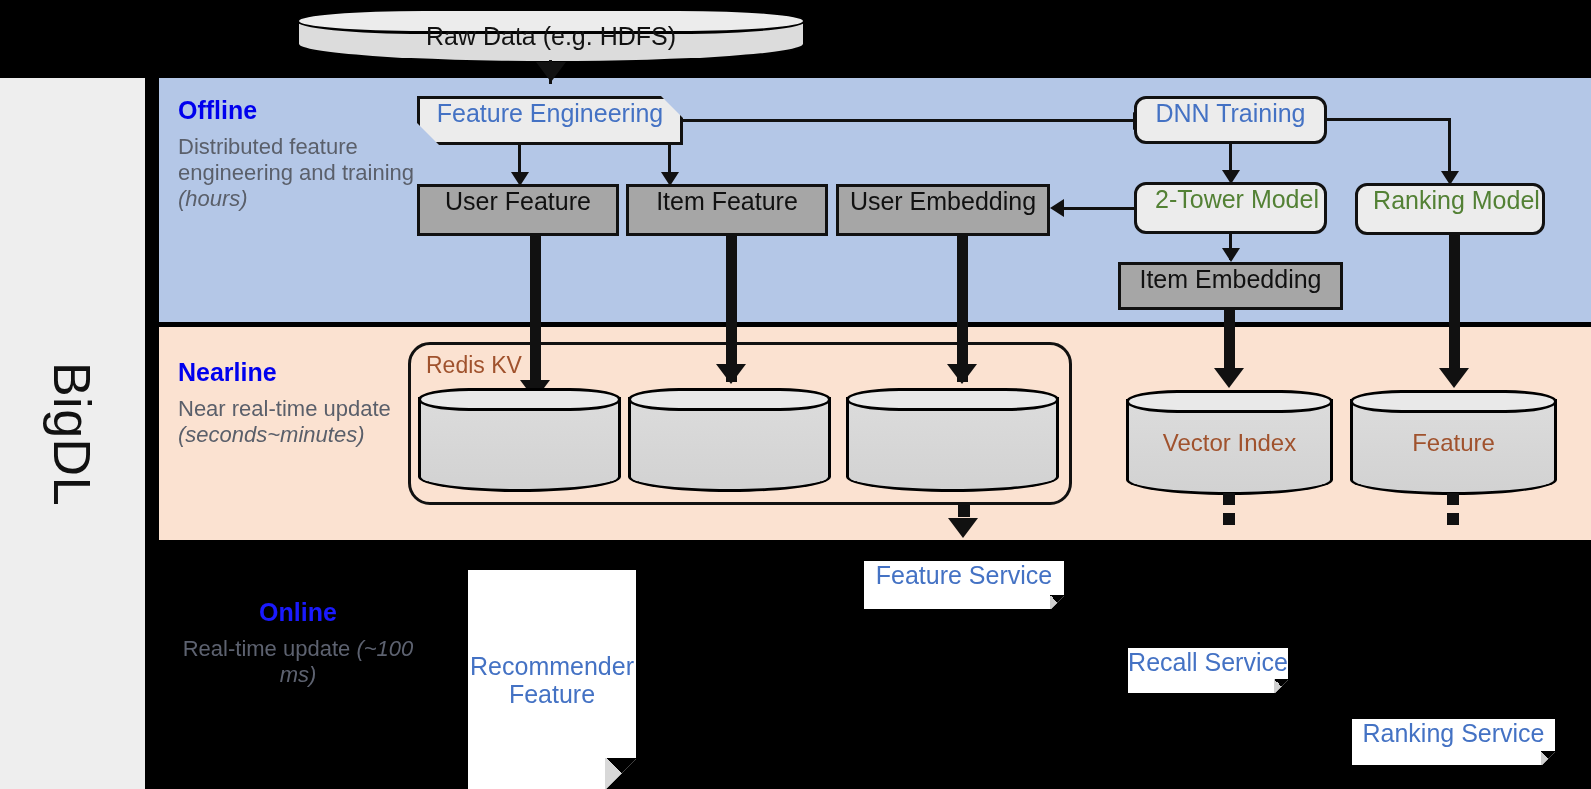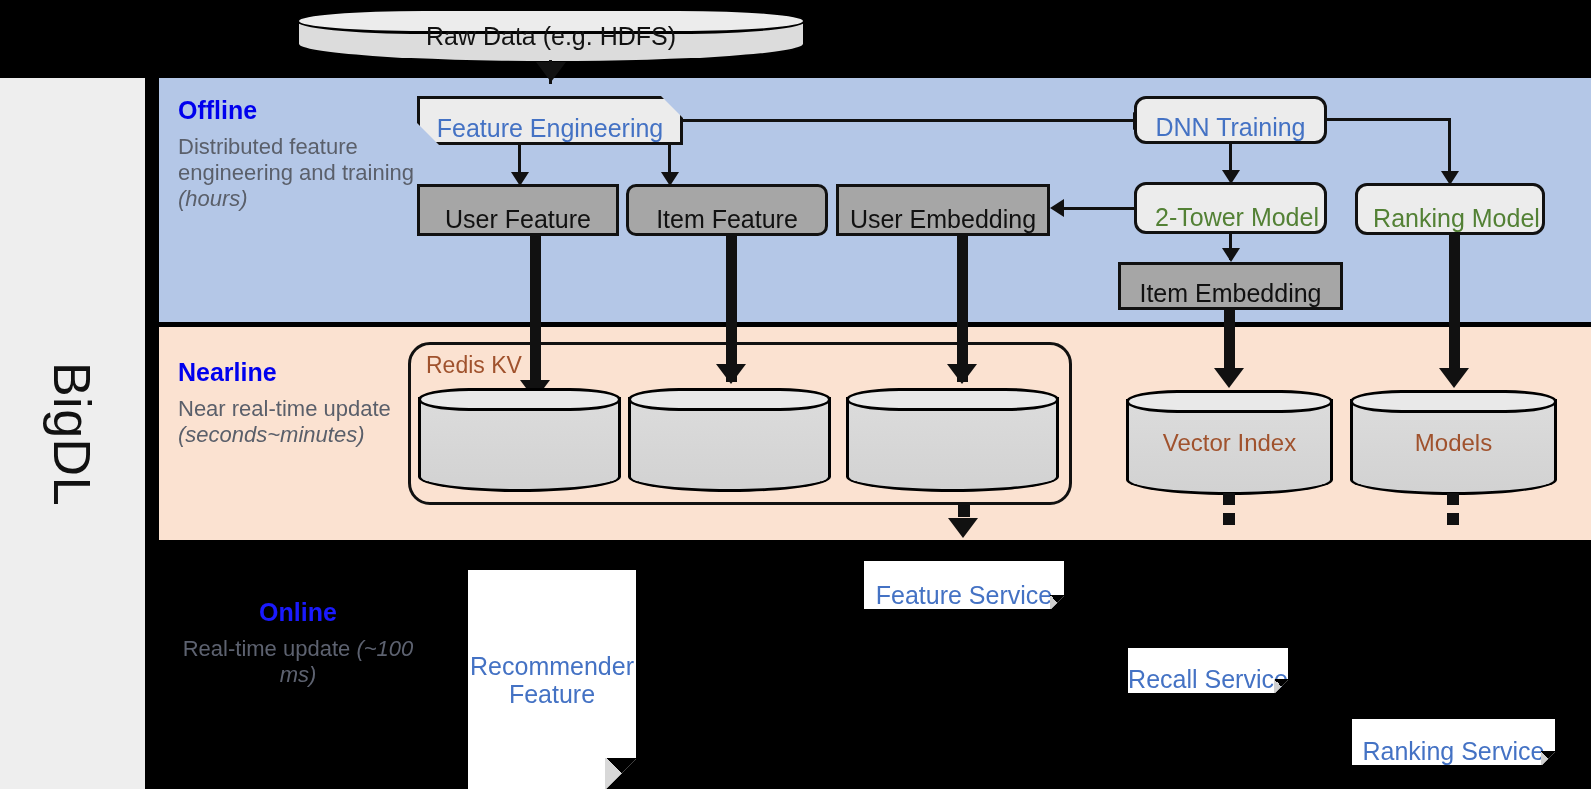--- a/index.html
+++ b/index.html
@@ -38,21 +38,21 @@
     color: #5a5f6a; font-size: 22px; line-height: 1.18;
   }
   .caption .stage-desc i { font-style: italic; }
   .cap-offline  { left: 178px; top: 96px; }
   .cap-nearline { left: 178px; top: 358px; }
   .cap-online   { left: 178px; top: 598px; text-align: center; }
   .cap-online .stage-name { color: #1a1aff; }
   .cap-online .stage-desc { color: #5d6270; }
 
   
-  .node { position: absolute; display: flex; align-items: flex-end; justify-content: center;
+  .node { position: absolute; display: flex; align-items: flex-start; justify-content: center;
           text-align: center; line-height: 1.12; }
 
   
   .cyl { position: absolute; }
   .cyl .cyl-body {
     position: absolute; left: 0; right: 0; top: 9%; bottom: 0;
     background: linear-gradient(180deg,#dcdcdc,#d2d2d2);
     border: 3px solid #000; border-top: none;
     border-radius: 0 0 50% 50% / 0 0 16% 16%;
   }
@@ -213,21 +213,21 @@
   <div class="ln ln-thin-v" style="left:1229px; top:144px; height:35px;"></div>
   <div class="arrow-dn" style="left:1222px; top:170px;"></div>
 
   <div class="ln ln-thin-h" style="left:1327px; top:118px; width:124px;"></div>
   <div class="ln ln-thin-v" style="left:1448px; top:118px; height:62px;"></div>
   <div class="arrow-dn" style="left:1441px; top:171px;"></div>
 
   <div class="node gbox" style="left:417px; top:184px; width:202px; height:52px;">
     <span>User Feature</span>
   </div>
-  <div class="node gbox" style="left:626px; top:184px; width:202px; height:52px;border-radius:10px;">
+  <div class="node gbox" style="left:626px; top:184px; width:202px; height:52px;">
     <span>Item Feature</span>
   </div>
   <div class="node gbox" style="left:836px; top:184px; width:214px; height:52px;">
     <span>User Embedding</span>
   </div>
 
   <div class="node pbox-round txt-green" style="left:1134px; top:182px; width:193px; height:52px;">
     <span>2-Tower Model</span>
   </div>
   <div class="node pbox-round txt-green" style="left:1355px; top:183px; width:190px; height:52px;">
@@ -279,21 +279,21 @@
   </div>
 
   <div class="cyl" style="left:1126px; top:390px; width:207px; height:105px;">
     <div class="cyl-body"></div>
     <div class="cyl-top"></div>
     <div class="cyl-text">Vector Index</div>
   </div>
   <div class="cyl" style="left:1350px; top:390px; width:207px; height:105px;">
     <div class="cyl-body"></div>
     <div class="cyl-top"></div>
-    <div class="cyl-text">Models</div>
+    <div class="cyl-text">Feature</div>
   </div>
 
   <div class="dot" style="left:1223px; top:493px;"></div>
   <div class="dot" style="left:1223px; top:513px;"></div>
   <div class="dot" style="left:1447px; top:493px;"></div>
   <div class="dot" style="left:1447px; top:513px;"></div>
   <div class="dot" style="left:958px; top:505px;"></div>
   <div class="arrow-dn-big" style="left:948px; top:518px;"></div>
 
   <div class="node svc-doc" style="left:468px; top:570px; width:168px; height:219px;">

